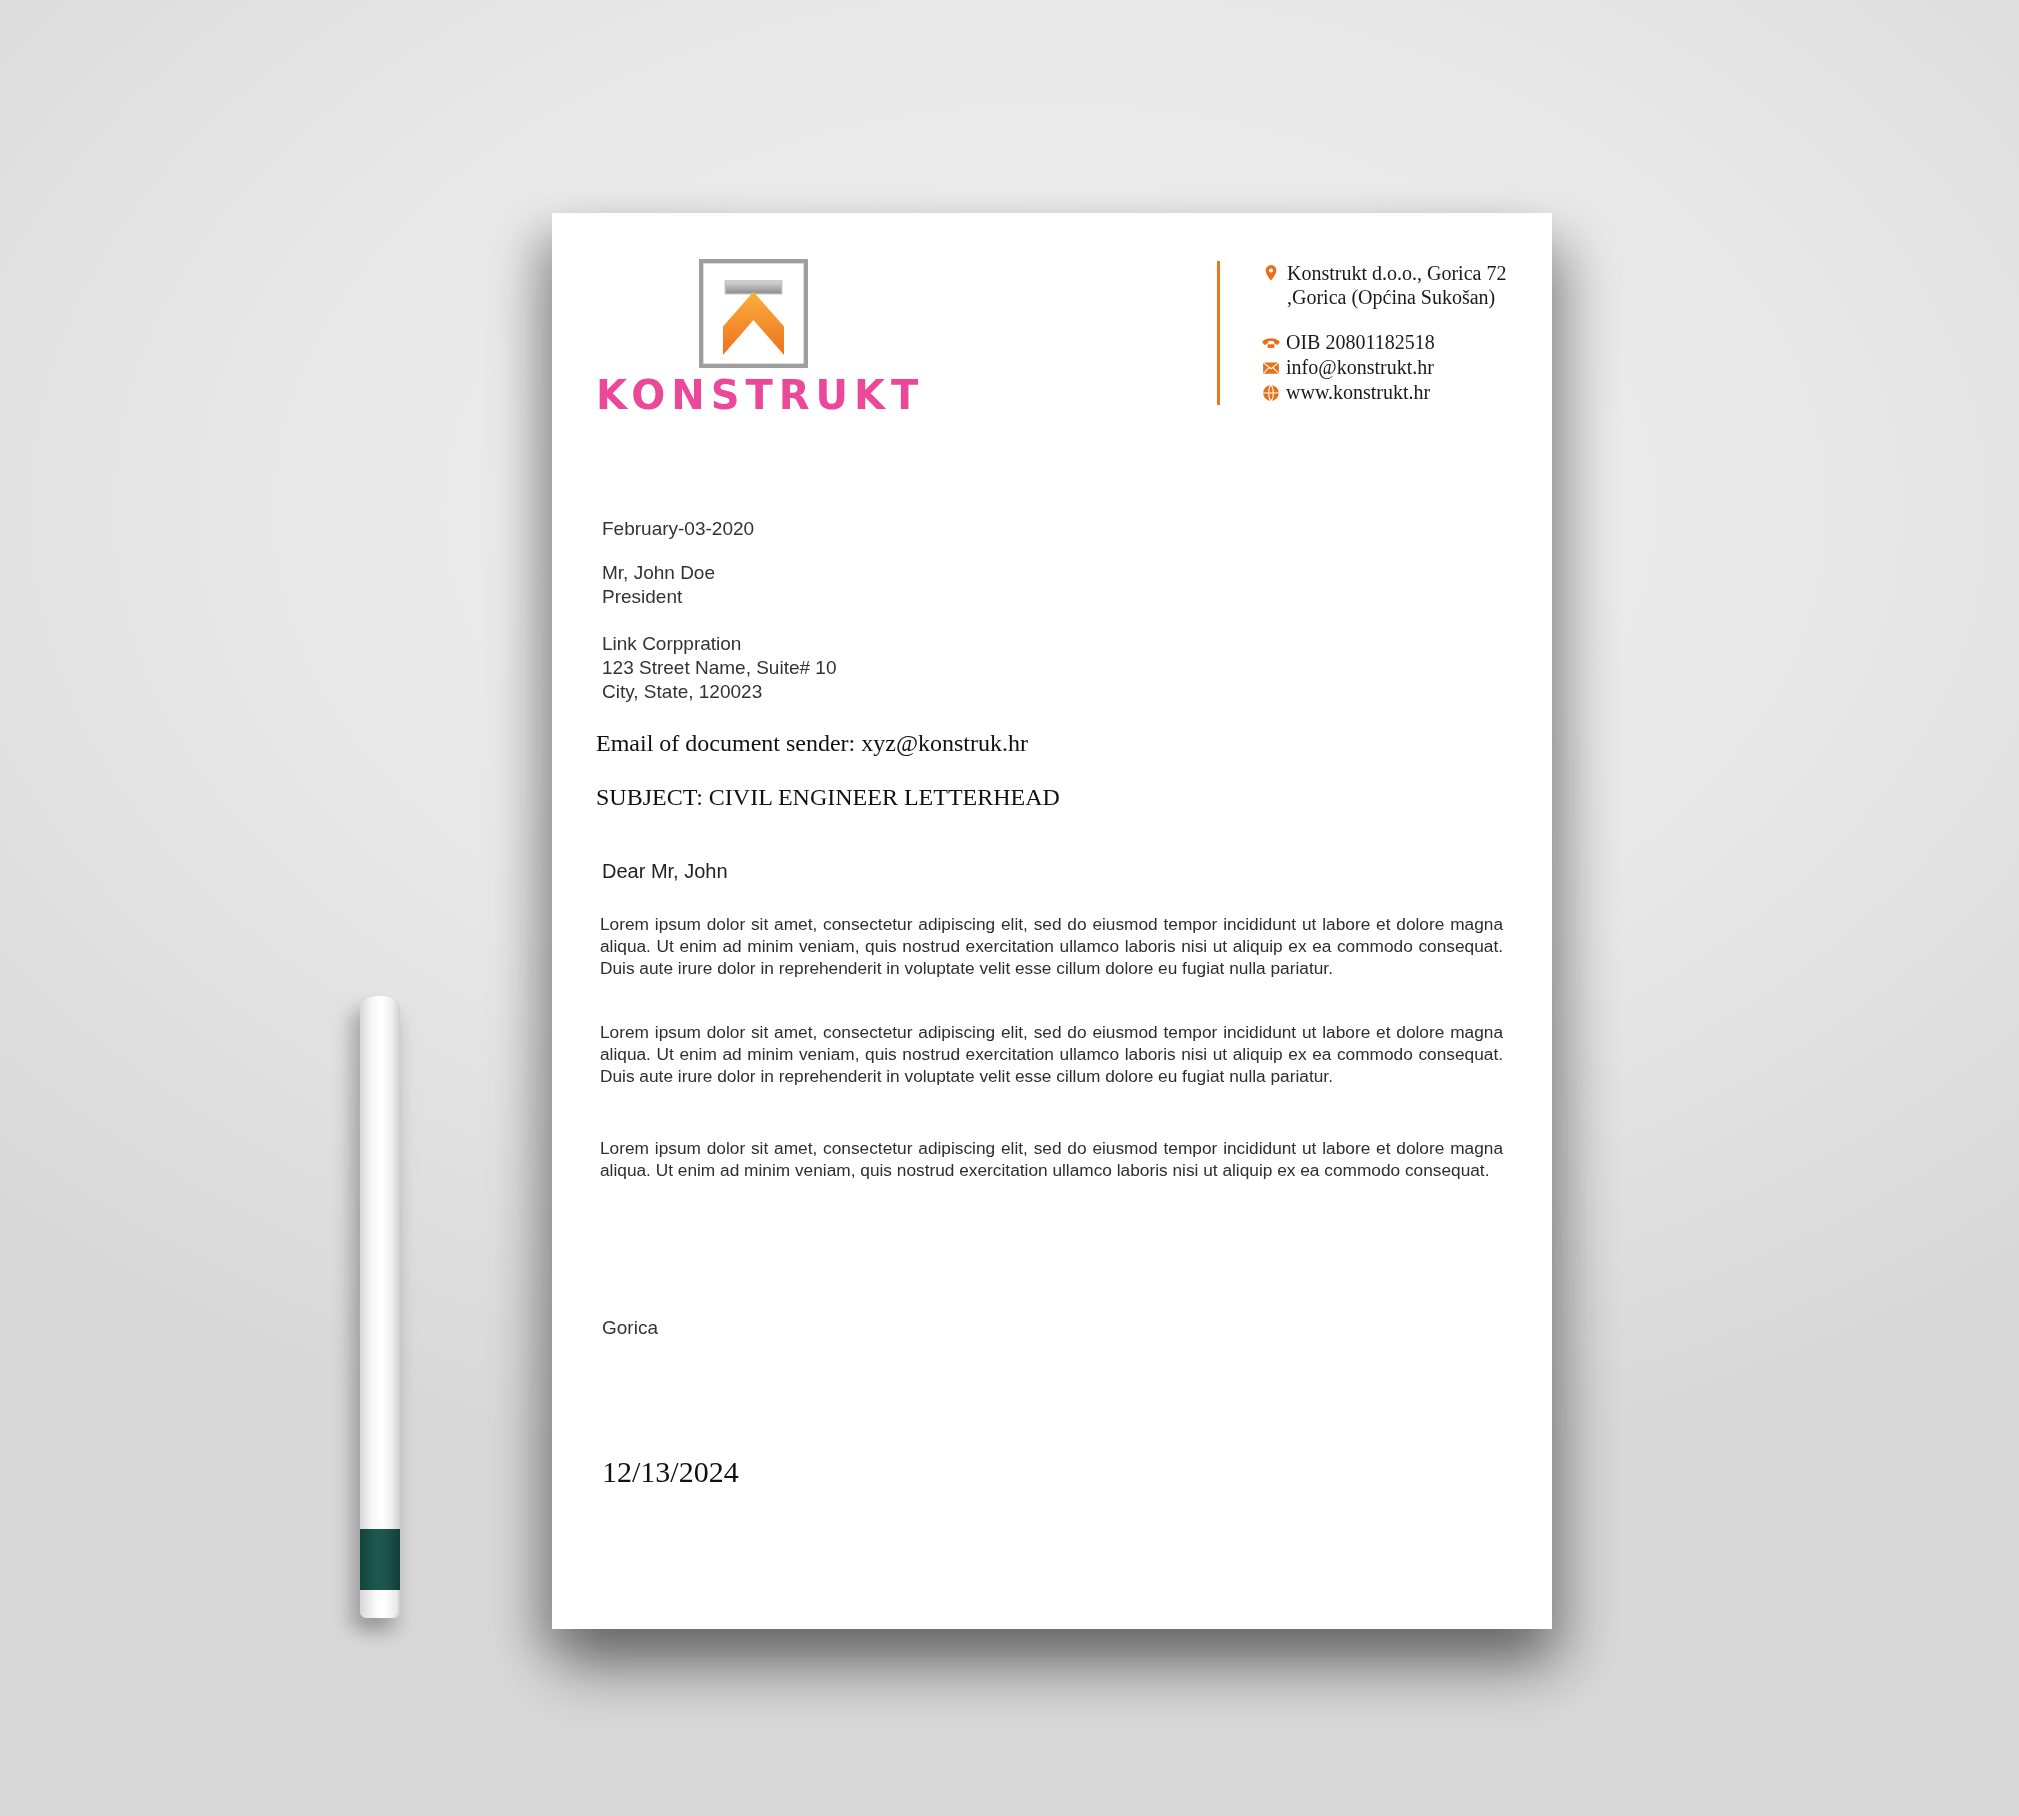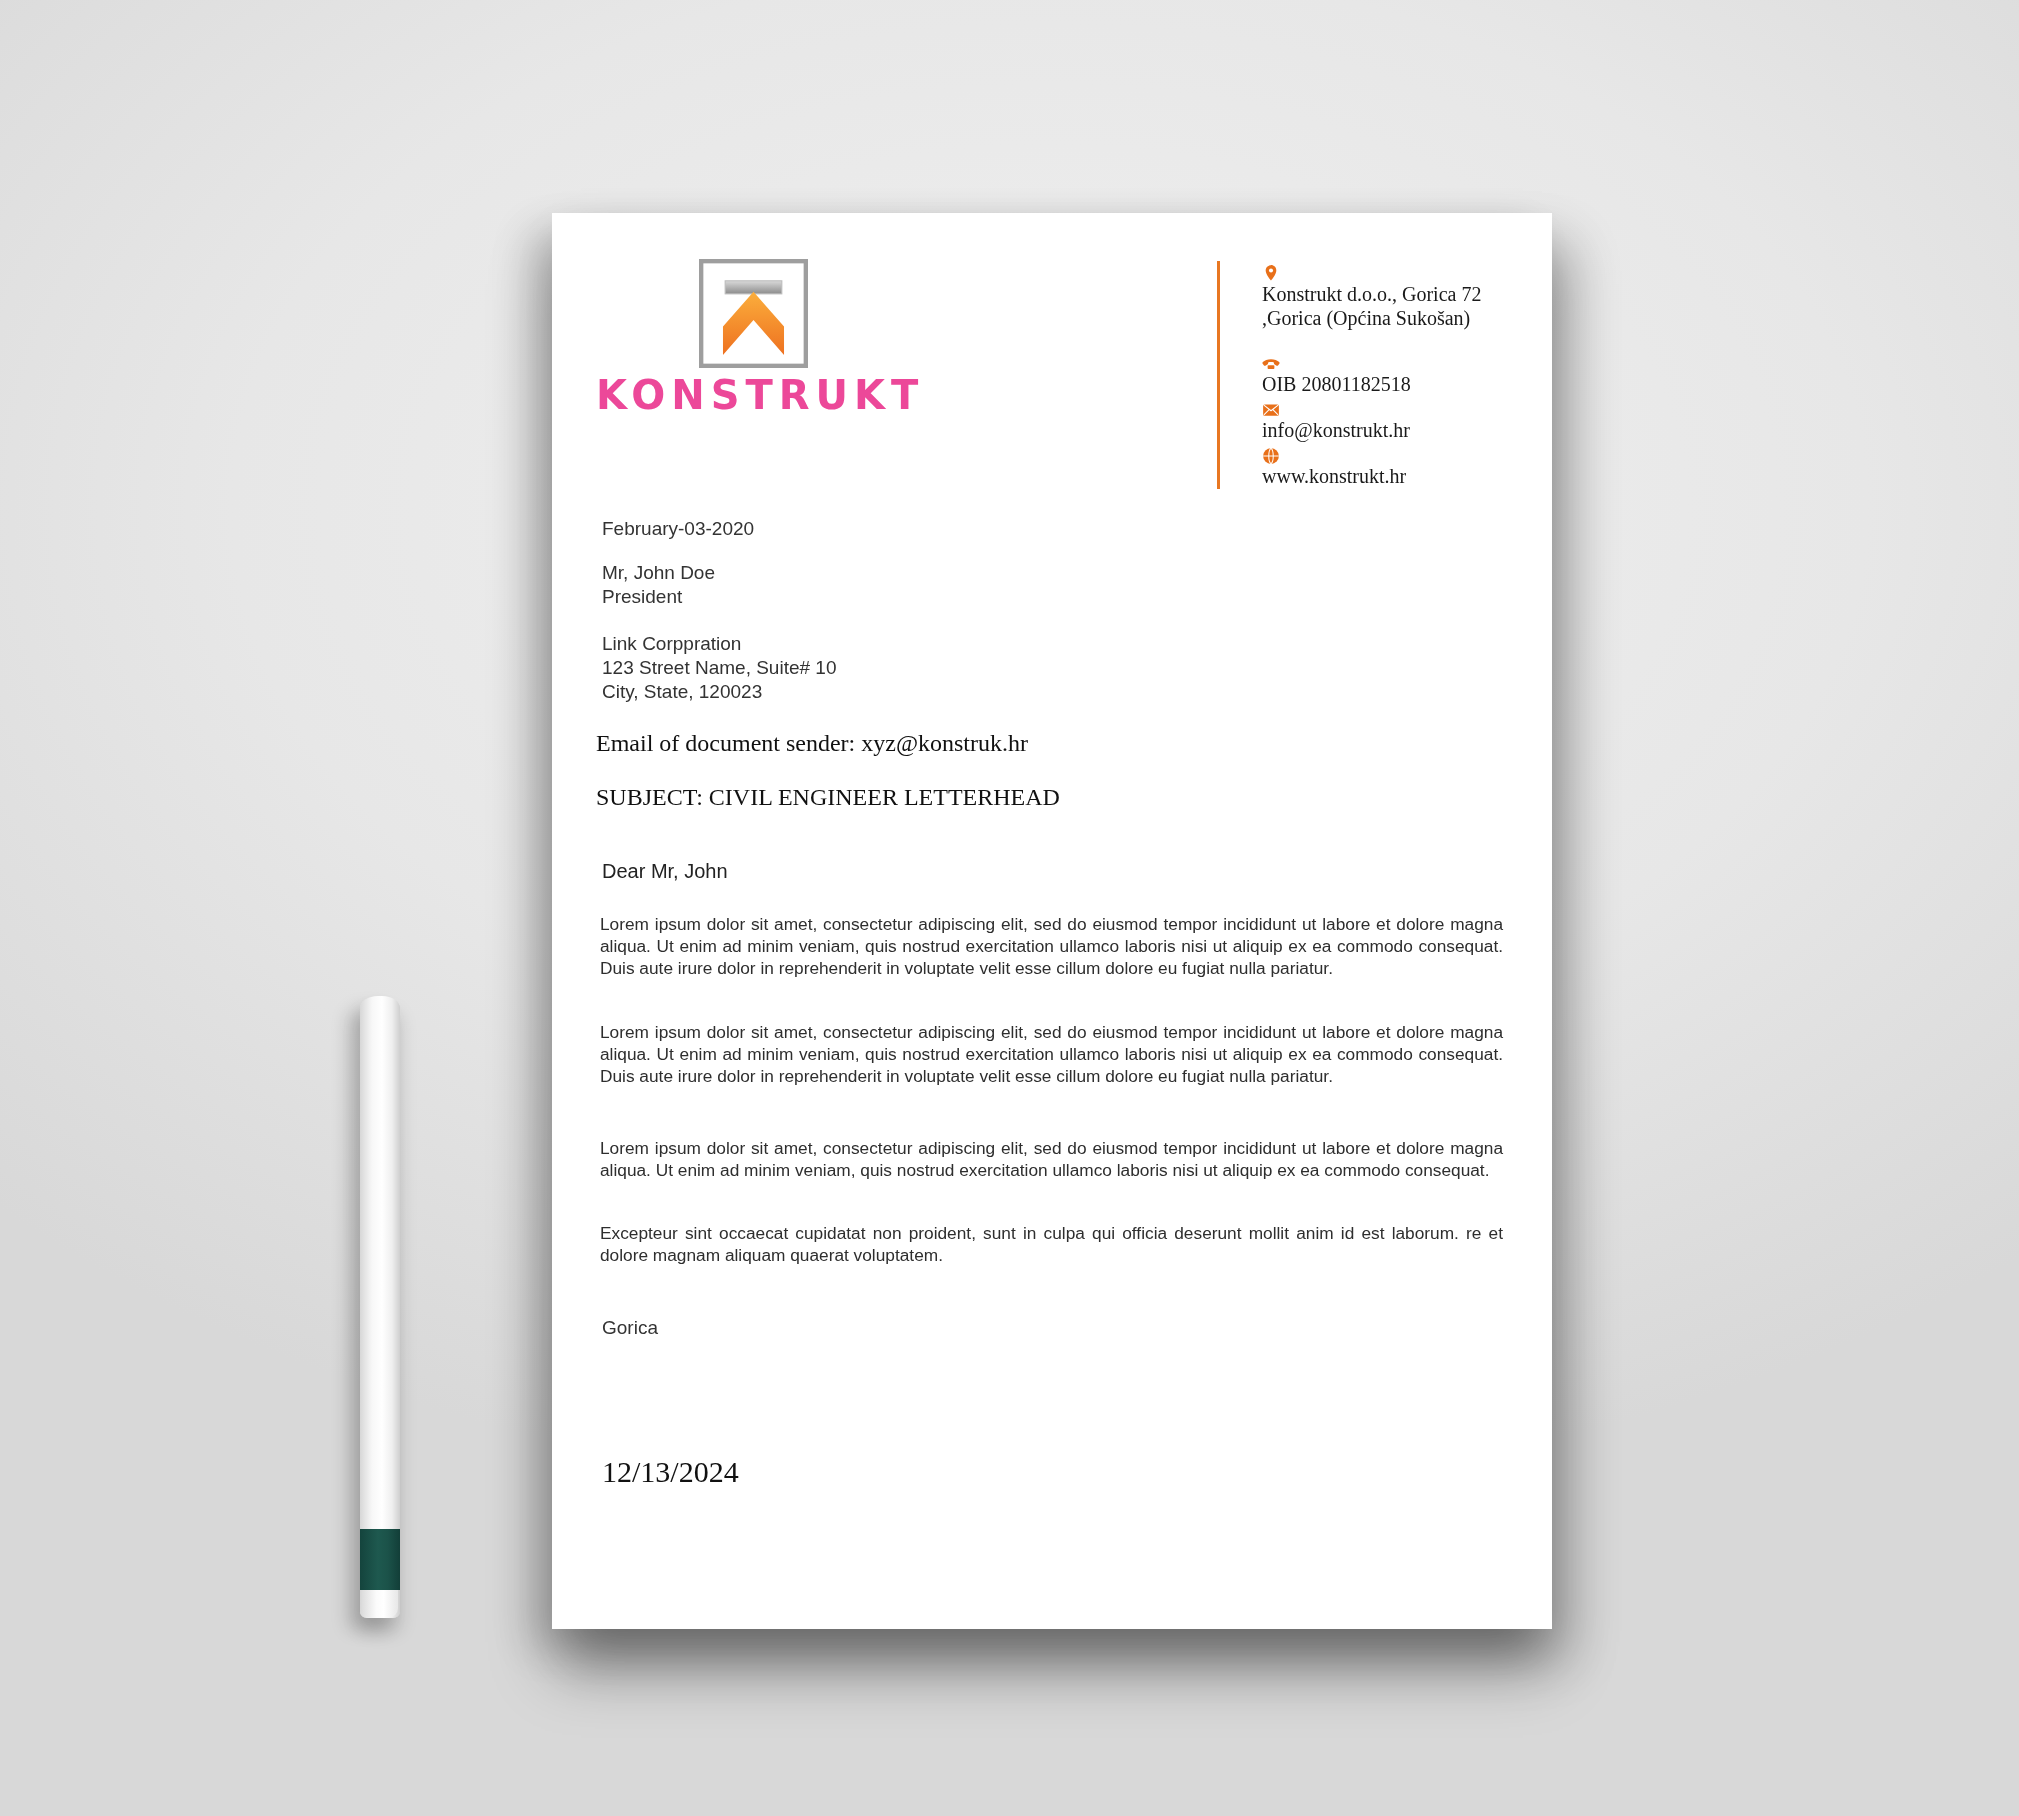--- a/index.html
+++ b/index.html
@@ -27,21 +27,21 @@
     text-align:center;font-family:"DejaVu Sans",sans-serif;font-weight:bold;
     font-size:40px;line-height:40px;letter-spacing:6px;color:#ec4899;white-space:nowrap;
   }
 
   
   .contact{
     position:absolute;left:665px;top:48px;width:297px;
     border-left:3px solid #E87722;padding-left:42px;
     font-family:"Liberation Serif","DejaVu Serif",serif;color:#1a1a1a;
   }
-  .c-row{display:flex;align-items:flex-start;flex-direction:column;}
+  .c-row{display:flex;align-items:flex-start;}
   .c-row .ic{flex:0 0 18px;width:18px;height:18px;margin-right:7px;margin-top:3px;}
   .c-row .ic svg{display:block;width:18px;height:18px;}
   .c-addr{font-size:20px;line-height:24px;}
   .c-small{font-size:20px;line-height:25px;margin-top:0;}
   .c-gap{height:21px;}
   .c-row.small .ic{margin-top:4px;width:17px;height:17px;flex-basis:17px;}
 
   
   .sans{position:absolute;left:50px;color:#333;font-size:19px;line-height:24px;}
   .serifline{position:absolute;left:44px;color:#111;font-family:"Liberation Serif","DejaVu Serif",serif;font-size:24px;line-height:30px;white-space:nowrap;}
@@ -169,21 +169,20 @@
 
     <div class="serifline" style="top:515px;">Email of document sender: xyz@konstruk.hr</div>
 
     <div class="serifline" style="top:569px;">SUBJECT: CIVIL ENGINEER LETTERHEAD</div>
 
     <div class="salutation" style="top:645px;">Dear Mr, John</div>
 
     <div class="para" style="top:700px;">Lorem ipsum dolor sit amet, consectetur adipiscing elit, sed do eiusmod tempor incididunt ut labore et dolore magna aliqua. Ut enim ad minim veniam, quis nostrud exercitation ullamco laboris nisi ut aliquip ex ea commodo consequat. Duis aute irure dolor in reprehenderit in voluptate velit esse cillum dolore eu fugiat nulla pariatur.</div>
     <div class="para" style="top:808px;">Lorem ipsum dolor sit amet, consectetur adipiscing elit, sed do eiusmod tempor incididunt ut labore et dolore magna aliqua. Ut enim ad minim veniam, quis nostrud exercitation ullamco laboris nisi ut aliquip ex ea commodo consequat. Duis aute irure dolor in reprehenderit in voluptate velit esse cillum dolore eu fugiat nulla pariatur.</div>
     <div class="para" style="top:924px;">Lorem ipsum dolor sit amet, consectetur adipiscing elit, sed do eiusmod tempor incididunt ut labore et dolore magna aliqua. Ut enim ad minim veniam, quis nostrud exercitation ullamco laboris nisi ut aliquip ex ea commodo consequat.</div>
-    <div class="para" style="top:1009px;">Excepteur sint occaecat cupidatat non proident, sunt in culpa qui officia deserunt mollit anim id est laborum. re et dolore magnam aliquam quaerat voluptatem.</div>
 
     <div class="regards" style="top:1103px;">Gorica</div>
 
     <div class="sig-date" style="top:1242px;">12/13/2024</div>
 
   </div>
 </div>
 
 
 </body></html>

